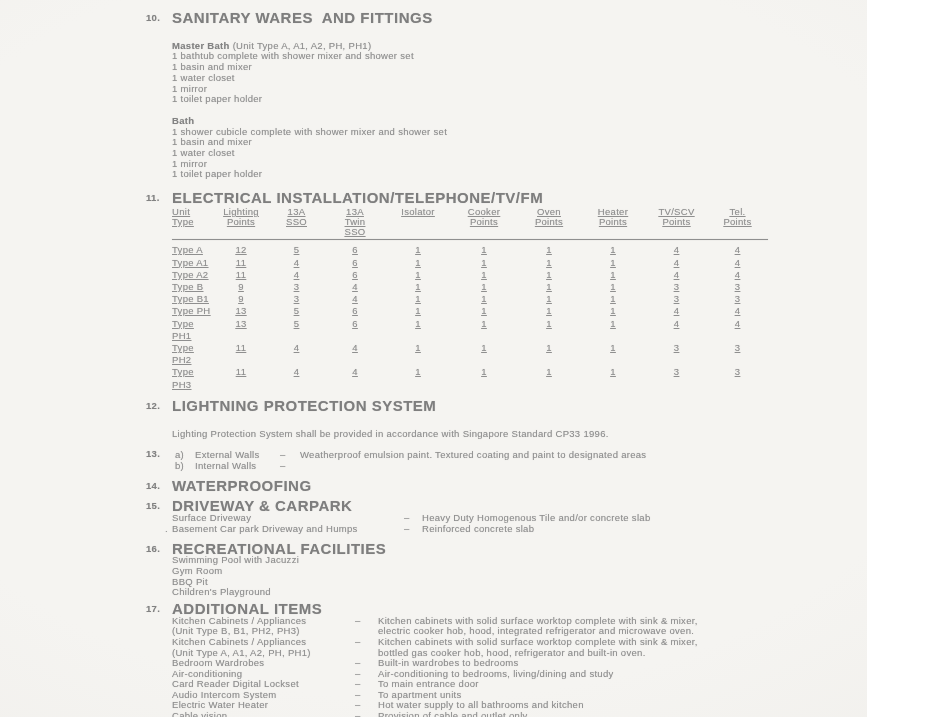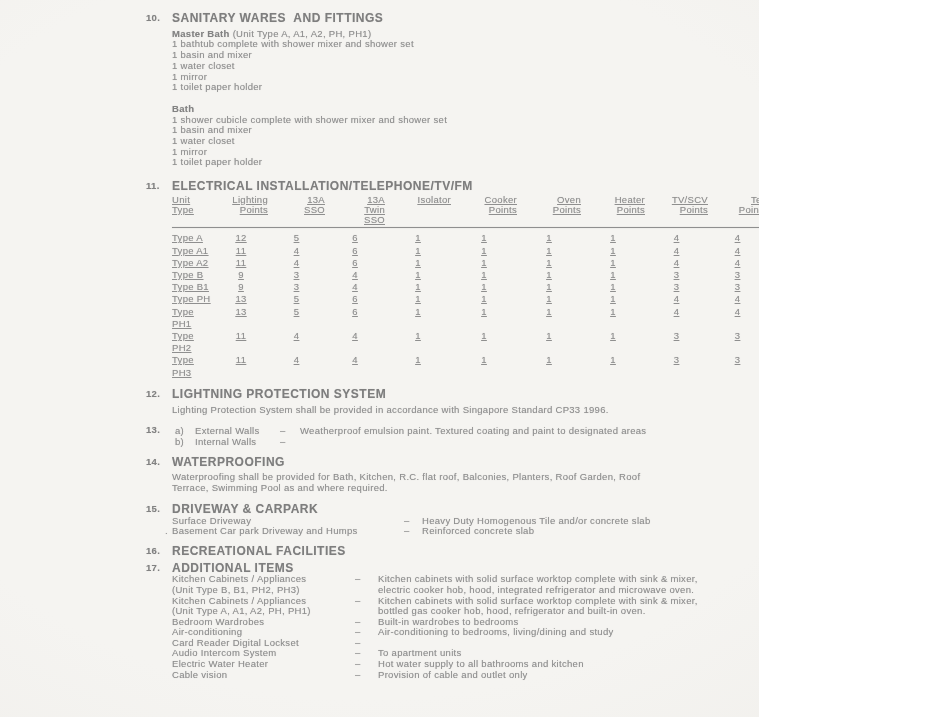--- a/index.html
+++ b/index.html
@@ -1,43 +1,43 @@
 <!DOCTYPE html>
 <html><head>
 <meta charset="utf-8">
 <style>
   html,body{margin:0;padding:0;background:#fff;}
   .page{
     position:relative;
-    width:759px;height:717px;
+    width:867px;height:717px;
     overflow:hidden;
     background:radial-gradient(ellipse 130% 105% at 48% 45%, #f5f4f1 50%, #edebe7 100%);
     font-family:"Liberation Sans","DejaVu Sans",sans-serif;
     font-size:9.5px;
     line-height:10.7px;
     color:#8f8f8f;
     letter-spacing:.3px;
     text-shadow:0 0 .7px rgba(150,150,150,.55);
   }
   .doc{padding:13px 0 0 146px;width:640px;}
   .sec{display:flex;align-items:flex-start;}
   .sec-num{width:26px;flex:0 0 26px;font-weight:bold;color:#828282;}
   .sec-body{flex:1;}
-  .sec-title{margin:0;font-size:12px;font-weight:bold;color:#7e7e7e;letter-spacing:.5px;white-space:pre-wrap;}
-  .subhead{margin-top:5px;}
+  .sec-title{margin:0;font-size:15px;font-weight:bold;color:#7e7e7e;letter-spacing:.5px;white-space:pre-wrap;}
+  .subhead{margin-top:17px;}
   .subhead .b{font-weight:bold;color:#828282;}
   .gap{margin-top:11px;}
   .mb13{margin-bottom:13px;} .mb10{margin-bottom:10px;} .mb9{margin-bottom:9px;} .mb6{margin-bottom:6px;}
 
   
   .etable{width:596px;margin-top:3px;text-decoration:underline;}
   .trow{display:flex;}
   .thead{align-items:flex-start;}
   .tcell{display:block;text-align:center;}
-  .th{white-space:pre-line;line-height:10px;text-align:right;}
+  .th{white-space:pre-line;line-height:10px;}
   .c0{width:42px;flex:0 0 42px;text-align:left;}
   .c1{width:54px;flex:0 0 54px;}
   .c2{width:57px;flex:0 0 57px;}
   .c3{width:60px;flex:0 0 60px;}
   .c4{width:66px;flex:0 0 66px;}
   .c5{width:66px;flex:0 0 66px;}
   .c6{width:64px;flex:0 0 64px;}
   .c7{width:64px;flex:0 0 64px;}
   .c8{width:63px;flex:0 0 63px;}
   .c9{width:59px;flex:0 0 59px;}
@@ -252,22 +252,20 @@
               <span class="p-dash">–</span>
             </div>
           </div>
       </div>
     </section>
 
     <section class="sec mb10">
       <span class="sec-num">14.</span>
       <div class="sec-body">
         <h2 class="sec-title">WATERPROOFING</h2>
-        <div class="subhead" style="white-space:pre-line">Waterproofing shall be provided for Bath, Kitchen, R.C. flat roof, Balconies, Planters, Roof Garden, Roof
-Terrace, Swimming Pool as and where required.</div>
       </div>
     </section>
 
     <section class="sec mb9">
       <span class="sec-num">15.</span>
       <div class="sec-body">
         <h2 class="sec-title">DRIVEWAY &amp; CARPARK</h2>
         <div class="pairs-drive" style="margin-top:1px;">
             <div class="prow">
               <span class="p-label">Surface Driveway</span>
@@ -281,20 +279,26 @@
               <span class="p-desc">Reinforced concrete slab</span>
             </div>
           </div>
       </div>
     </section>
 
     <section class="sec mb6">
       <span class="sec-num">16.</span>
       <div class="sec-body">
         <h2 class="sec-title">RECREATIONAL FACILITIES</h2>
+        <div style="margin-top:1px;">
+            <div class="line">Swimming Pool with Jacuzzi</div>
+            <div class="line">Gym Room</div>
+            <div class="line">BBQ Pit</div>
+            <div class="line">Children's Playground</div>
+          </div>
       </div>
     </section>
 
     <section class="sec">
       <span class="sec-num">17.</span>
       <div class="sec-body">
         <h2 class="sec-title">ADDITIONAL ITEMS</h2>
         <div class="pairs-add" style="margin-top:1px;">
             <div class="prow">
               <span class="p-label">Kitchen Cabinets / Appliances
@@ -316,20 +320,21 @@
               <span class="p-desc">Built-in wardrobes to bedrooms</span>
             </div>
             <div class="prow">
               <span class="p-label">Air-conditioning</span>
               <span class="p-dash">–</span>
               <span class="p-desc">Air-conditioning to bedrooms, living/dining and study</span>
             </div>
             <div class="prow">
               <span class="p-label">Card Reader Digital Lockset</span>
               <span class="p-dash">–</span>
+              <span class="p-desc">To main entrance door</span>
             </div>
             <div class="prow">
               <span class="p-label">Audio Intercom System</span>
               <span class="p-dash">–</span>
               <span class="p-desc">To apartment units</span>
             </div>
             <div class="prow">
               <span class="p-label">Electric Water Heater</span>
               <span class="p-dash">–</span>
               <span class="p-desc">Hot water supply to all bathrooms and kitchen</span>

